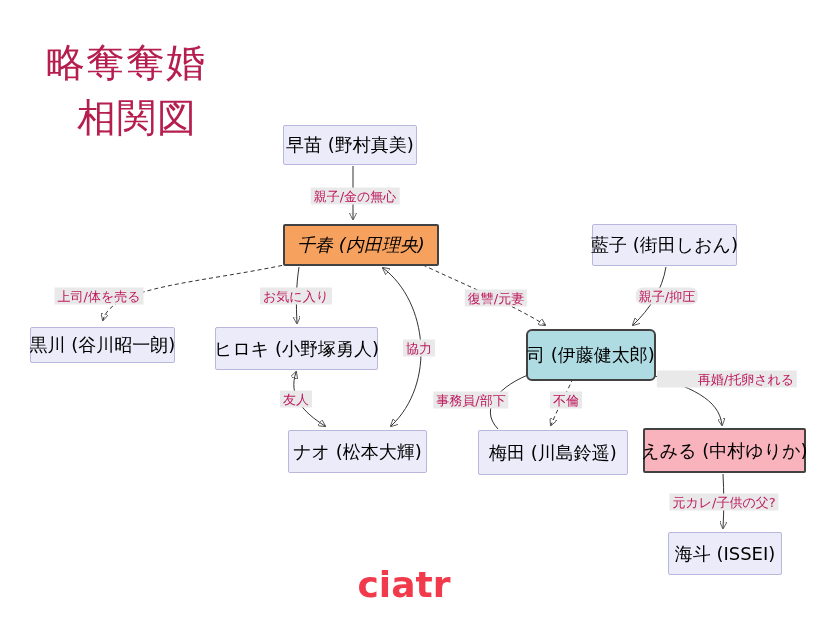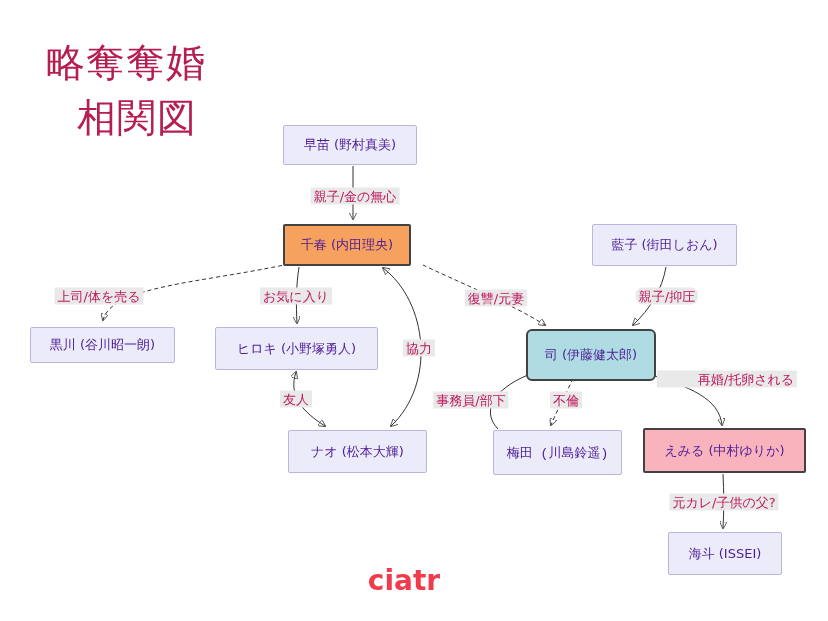--- a/index.html
+++ b/index.html
@@ -10,34 +10,34 @@
   
   .title-line{
     position:absolute;color:#b51e4f;font-family:"DejaVu Serif","Liberation Serif",serif;
     font-size:39px;letter-spacing:1px;white-space:nowrap;
   }
   #title1{left:46px;top:36px;}
   #title2{left:77px;top:91px;}
   
   .node{
     position:absolute;display:flex;align-items:center;justify-content:center;
-    font-size:13px;color:#4c1d95;border-radius:2px;white-space:nowrap;box-sizing:border-box;
+    font-size:18px;color:#000000;border-radius:2px;white-space:nowrap;box-sizing:border-box;
   }
   .lavender{background:#ebebf9;border:1px solid #b9b7dc;}
   .orange{background:#f7a15e;border:2px solid #424242;}
   .blue{background:#afdbe3;border:2px solid #424242;}
   .pink{background:#f8b3bd;border:2px solid #424242;}
   #n-sanae   {left:283px;top:125px;width:134px;height:40px;}
-  #n-chiharu {left:283px;top:224px;width:128px;height:42px;}
+  #n-chiharu {left:283px;top:224px;width:156px;height:42px;font-style:italic;}
   #n-aiko    {left:592px;top:224px;width:145px;height:42px;}
   #n-kurokawa{left:30px; top:327px;width:145px;height:36px;}
   #n-hiroki  {left:215px;top:327px;width:163px;height:43px;}
   #n-tsukasa {left:526px;top:329px;width:130px;height:52px;border-radius:6px;}
   #n-nao     {left:288px;top:430px;width:139px;height:43px;}
-  #n-umeda   {left:493px;top:430px;width:129px;height:45px;font-family:Liberation Mono, monospace;}
+  #n-umeda   {left:478px;top:430px;width:150px;height:45px;}
   #n-emiru   {left:643px;top:428px;width:163px;height:45px;}
   #n-kaito   {left:668px;top:532px;width:114px;height:43px;}
   
   .elabel{
     position:absolute;transform:translate(-50%,-50%);
     background:#e9e9e9;color:#be185d;font-size:13px;line-height:17px;
     padding:0 3px;white-space:nowrap;
   }
   #el-0{left:355px;top:196px;}
   #el-1{left:99px; top:296px;}
@@ -50,21 +50,21 @@
   #el-8{left:566px;top:400px;}
   #el-9{left:727px;top:379px;padding-left:41px;}
   #el-10{left:724px;top:502px;}
   
   #edges{position:absolute;left:0;top:0;width:828px;height:621px;}
   #edges path{fill:none;stroke:#333;stroke-width:1;}
   .dashed{stroke-dasharray:4 3;}
   
   #logo{
     position:absolute;left:344px;top:564px;width:120px;text-align:center;
-    color:#f13b4c;font-size:28px;font-weight:bold;letter-spacing:0px;
+    color:#f13b4c;font-size:36px;font-weight:bold;letter-spacing:0px;
   }
 </style>
 </head>
 <body>
 
 <div id="canvas">
 
   <div class="title-line" id="title1">略奪奪婚</div>
   <div class="title-line" id="title2">相関図</div>
 

